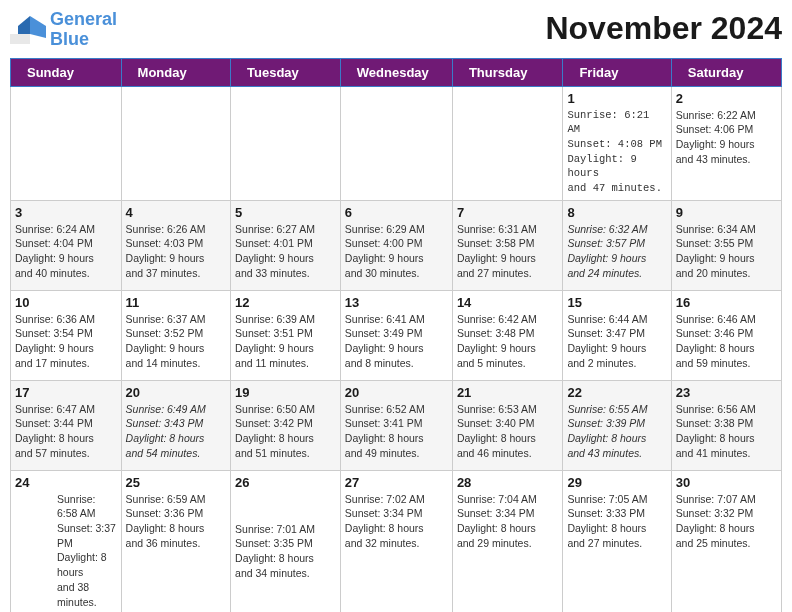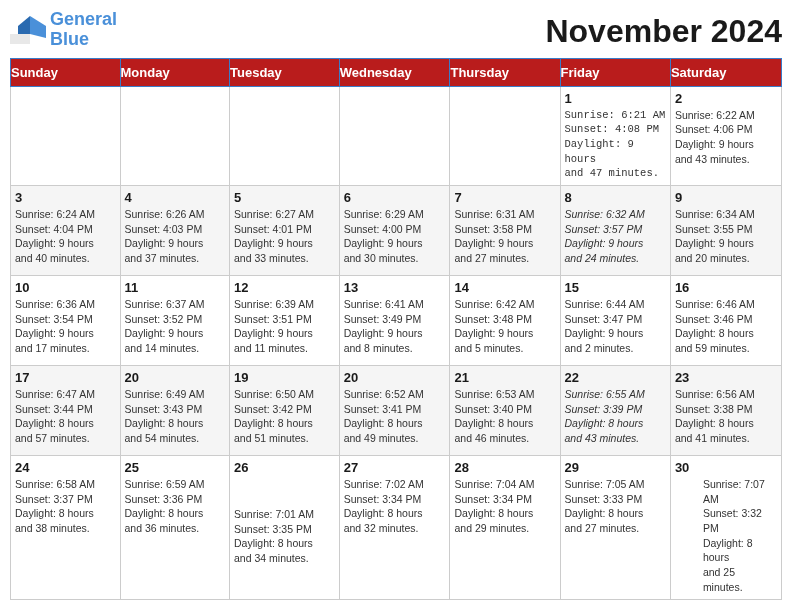--- a/index.html
+++ b/index.html
@@ -6,21 +6,21 @@
     body {
       font-family: Arial, sans-serif;
       background: #fff;
       width: 792px;
       min-height: 612px;
       padding: 10px;
     }
     .header {
       display: flex;
       justify-content: space-between;
-      align-items: flex-end;
+      align-items: flex-start;
       margin-bottom: 8px;
     }
     .logo {
       display: flex;
       align-items: center;
       gap: 4px;
     }
     .logo-text {
       font-size: 18px;
       font-weight: bold;
@@ -45,23 +45,23 @@
     .location {
       font-size: 15px;
       color: #444;
     }
     .calendar {
       width: 100%;
       border-collapse: collapse;
       font-size: 11px;
     }
     .calendar thead th {
-      background-color: #b91c1c;
+      background-color: #701a75;
       color: white;
-      padding: 6px 0;
+      padding: 6px 16px;
       text-align: left;
       font-size: 13px;
       font-weight: bold;
       border: 1px solid #3a7bc8;
       margin-left: 24px;
     }
     .calendar tbody td {
       border: 1px solid #ccc;
       vertical-align: top;
       padding: 4px;
@@ -248,21 +248,21 @@
       <tr>
         <td>
           <span class="day-number">17</span>
           <div class="day-info" style="white-space: pre-line;">Sunrise: 6:47 AM
 Sunset: 3:44 PM
 Daylight: 8 hours
 and 57 minutes.</div>
         </td>
         <td>
           <span class="day-number">20</span>
-          <div class="day-info" style="white-space: pre-line;">Sunrise: 6:49 AM
+          <div class="day-info" style="white-space: pre-line; font-style: italic;">Sunrise: 6:49 AM
 Sunset: 3:43 PM
 Daylight: 8 hours
 and 54 minutes.</div>
         </td>
         <td>
           <span class="day-number">19</span>
           <div class="day-info" style="white-space: pre-line;">Sunrise: 6:50 AM
 Sunset: 3:42 PM
 Daylight: 8 hours
 and 51 minutes.</div>
@@ -292,21 +292,21 @@
           <span class="day-number">23</span>
           <div class="day-info" style="white-space: pre-line;">Sunrise: 6:56 AM
 Sunset: 3:38 PM
 Daylight: 8 hours
 and 41 minutes.</div>
         </td>
       </tr>
       <tr>
         <td>
           <span class="day-number">24</span>
-          <div class="day-info" style="white-space: pre-line;">Sunrise: 6:58 AM
+          <div class="day-info" style="white-space: pre-line; margin-left: 42px;">Sunrise: 6:58 AM
 Sunset: 3:37 PM
 Daylight: 8 hours
 and 38 minutes.</div>
         </td>
         <td>
           <span class="day-number">25</span>
           <div class="day-info" style="white-space: pre-line;">Sunrise: 6:59 AM
 Sunset: 3:36 PM
 Daylight: 8 hours
 and 36 minutes.</div>
@@ -334,20 +334,20 @@
         </td>
         <td>
           <span class="day-number">29</span>
           <div class="day-info" style="white-space: pre-line;">Sunrise: 7:05 AM
 Sunset: 3:33 PM
 Daylight: 8 hours
 and 27 minutes.</div>
         </td>
         <td>
           <span class="day-number">30</span>
-          <div class="day-info" style="white-space: pre-line; margin-left: 28px;">Sunrise: 7:07 AM
+          <div class="day-info" style="white-space: pre-line;">Sunrise: 7:07 AM
 Sunset: 3:32 PM
 Daylight: 8 hours
 and 25 minutes.</div>
         </td>
       </tr>
     </tbody>
 </table>
 
 </body></html>

